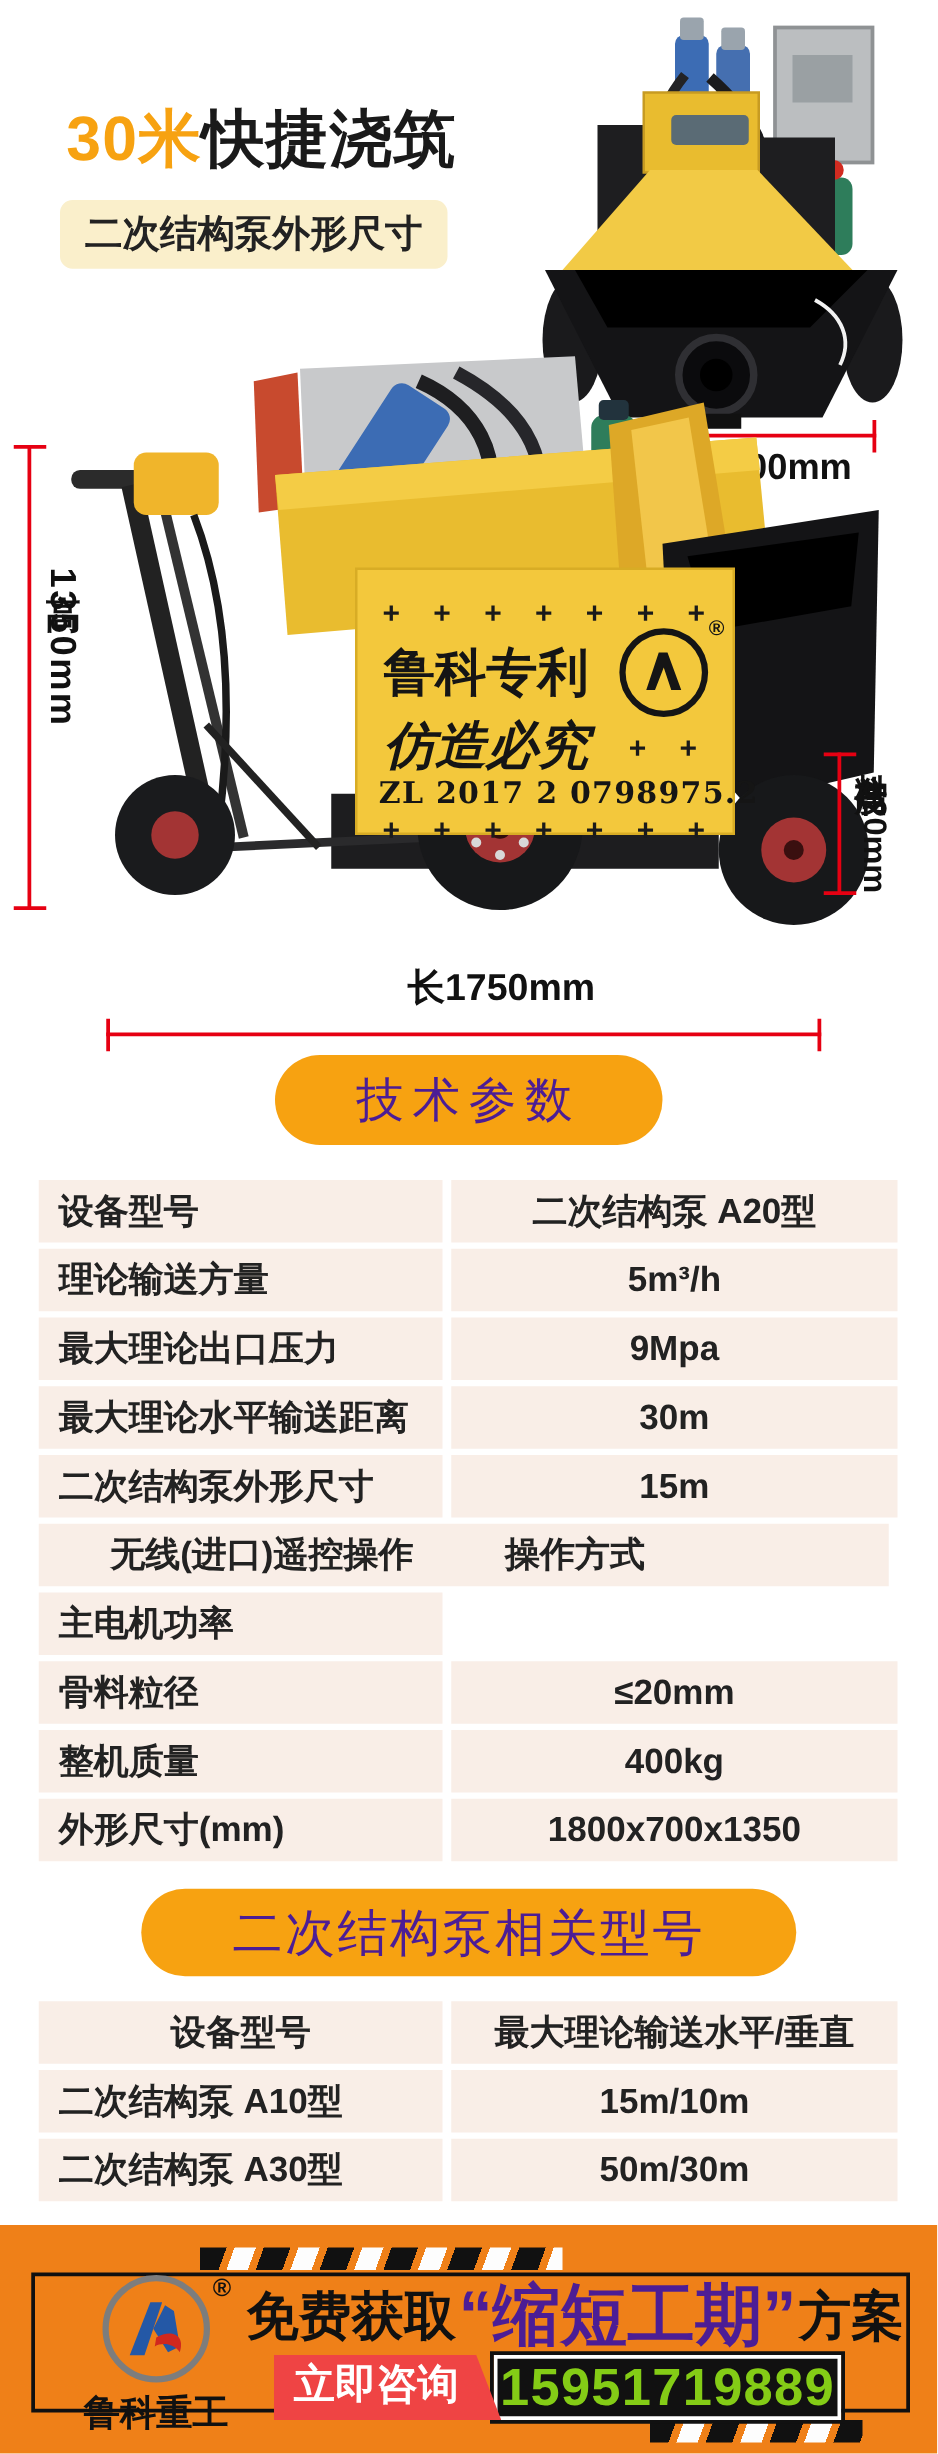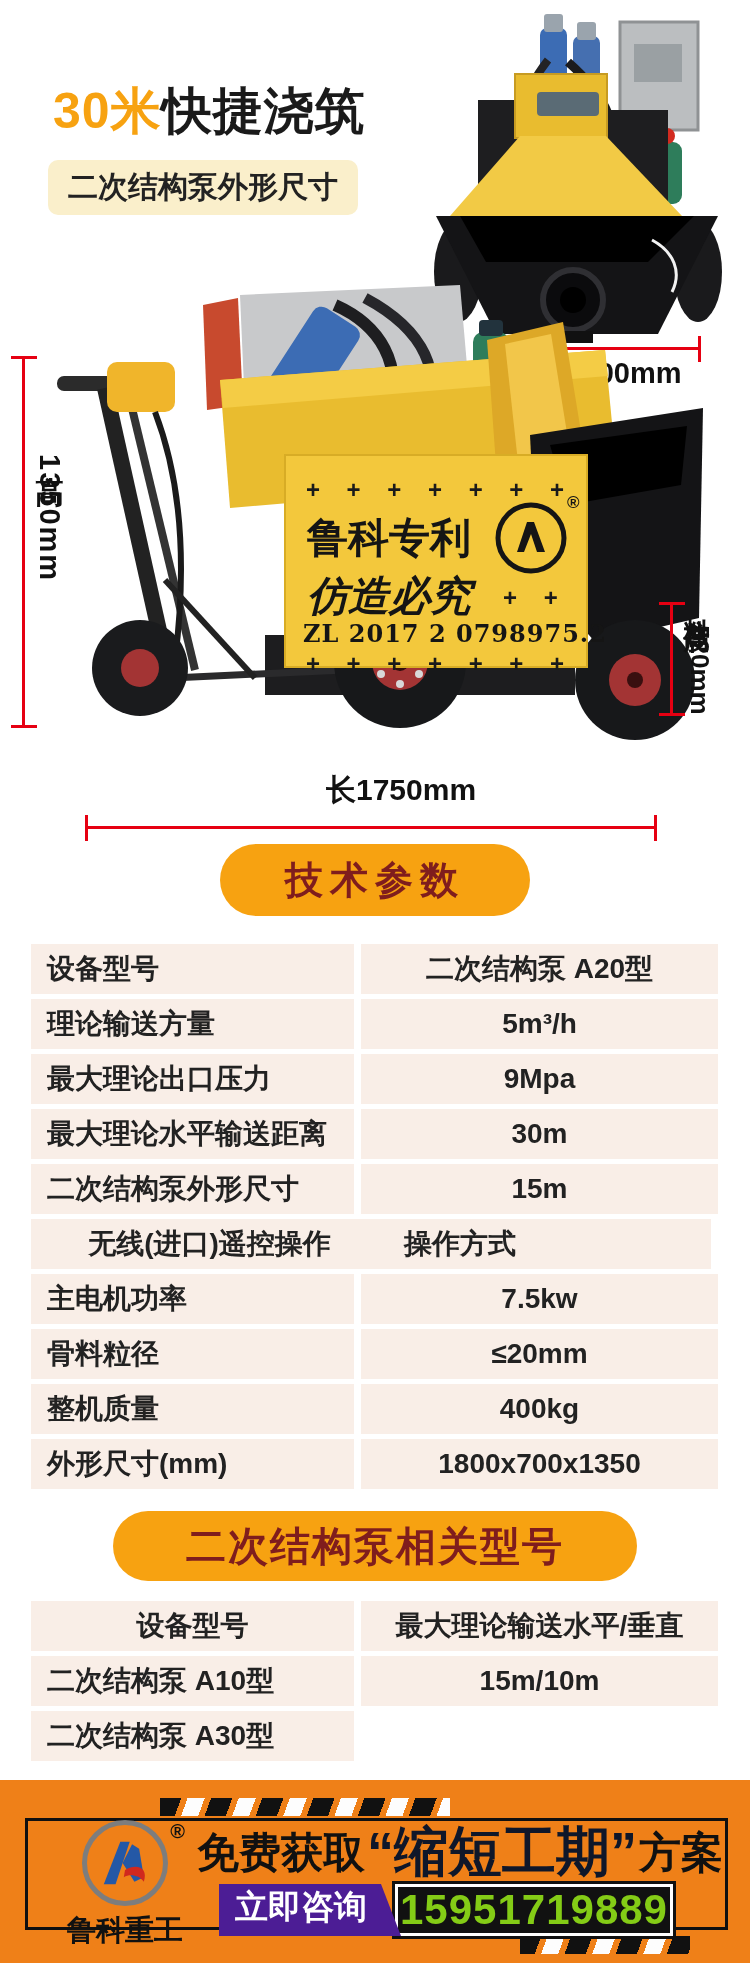--- a/index.html
+++ b/index.html
@@ -25,21 +25,21 @@
   .vdim::before{top:0;} .vdim::after{bottom:0;}
   .dim-text{position:absolute;font-weight:bold;color:#111;}
   .dim-w{left:512px;top:354px;width:210px;text-align:center;font-size:29px;}
   .dim-h{left:30px;top:452px;height:230px;writing-mode:vertical-rl;font-size:29px;letter-spacing:2px;}
   .dim-hopper{left:680px;top:598px;height:135px;writing-mode:vertical-rl;font-size:26px;display:flex;}
   .dim-hopper .cn{text-orientation:upright;letter-spacing:2px;}
   .dim-hopper .num{margin:auto 0;}
   .dim-l{left:326px;top:770px;width:300px;font-size:30px;}
 
   
-  .pill{position:absolute;background:#F7A211;color:#7f1d1d;font-weight:bold;border-radius:36px;
+  .pill{position:absolute;background:#F7A211;color:#4c1d95;font-weight:normal;border-radius:36px;
         display:flex;align-items:center;justify-content:center;}
   .pill1{left:220px;top:844px;width:310px;height:72px;font-size:38px;letter-spacing:7px;}
   .pill2{left:113px;top:1511px;width:524px;height:70px;font-size:40px;letter-spacing:2px;}
 
   
   .spec-table{position:absolute;left:31px;width:688px;}
   .t1{top:944px;} .t2{top:1601px;}
   .trow{display:flex;height:50px;margin-bottom:5px;}
   .tcell{background:#F9EEE7;display:flex;align-items:center;font-size:28px;font-weight:bold;color:#222;}
   .tlabel{width:323px;margin-right:7px;padding-left:16px;box-sizing:border-box;}
@@ -55,23 +55,23 @@
   .stripes.bottom{left:520px;top:156px;width:170px;}
   .logo-wrap{position:absolute;left:55px;top:40px;width:140px;text-align:center;}
   .logo-circle{position:relative;width:76px;height:76px;border:5px solid #7d7d7d;border-radius:50%;
                margin:0 auto;background:transparent;}
   .logo-reg{position:absolute;right:10px;top:0;font-size:20px;font-weight:bold;color:#111;}
   .brand-name{margin-top:5px;font-size:29px;font-weight:bold;color:#111;
               font-family:"DejaVu Serif","Liberation Serif",serif;}
   .headline{position:absolute;left:205px;top:36px;width:510px;display:flex;align-items:center;
             justify-content:center;white-space:nowrap;}
   .headline .dark{color:#111;font-size:42px;font-weight:bold;}
-  .headline .quoted{color:#0f172a;font-size:54px;font-weight:bold;margin:0 2px;}
+  .headline .quoted{color:#4c1d95;font-size:54px;font-weight:bold;margin:0 2px;}
   .cta-row{position:absolute;left:219px;top:104px;display:flex;align-items:stretch;height:52px;}
-  .cta-box{background:#4c1d95;color:#fff;font-size:33px;font-weight:bold;display:flex;align-items:center;
+  .cta-box{background:#ef4444;color:#fff;font-size:33px;font-weight:bold;display:flex;align-items:center;
            padding:0 34px 6px 16px;clip-path:polygon(0 0,calc(100% - 20px) 0,100% 100%,0 100%);}
   .phone-box{background:#111;border:3px solid #fff;outline:3px solid #111;color:#84cc16;font-size:42px;
              font-weight:bold;display:flex;align-items:center;justify-content:center;width:272px;
              letter-spacing:1px;margin-left:-6px;}
 
   
   .pv-plus{font-size:24px;font-weight:bold;fill:#1a1a1a;word-spacing:20px;font-family:"Liberation Sans",sans-serif;}
   .pv-big{font-size:41px;font-weight:bold;fill:#151515;font-family:"DejaVu Serif","Liberation Serif",serif;}
   .pv-it{font-style:italic;}
   .pv-zl{font-size:24px;font-weight:bold;fill:#151515;font-family:"DejaVu Serif","Liberation Serif",serif;letter-spacing:1px;}
@@ -202,21 +202,20 @@
     <div class="trow">
         <div class="tcell tlabel">二次结构泵外形尺寸</div>
         <div class="tcell tvalue">15m</div>
       </div>
     <div class="trow">
         <div class="tcell tvalue">无线(进口)遥控操作</div>
         <div class="tcell tlabel">操作方式</div>
       </div>
     <div class="trow">
         <div class="tcell tlabel">主电机功率</div>
-        <div class="tcell tvalue">7.5kw</div>
       </div>
     <div class="trow">
         <div class="tcell tlabel">骨料粒径</div>
         <div class="tcell tvalue">≤20mm</div>
       </div>
     <div class="trow">
         <div class="tcell tlabel">整机质量</div>
         <div class="tcell tvalue">400kg</div>
       </div>
     <div class="trow">
@@ -231,20 +230,21 @@
     <div class="trow">
         <div class="tcell tlabel tcenter">设备型号</div>
         <div class="tcell tvalue">最大理论输送水平/垂直</div>
       </div>
     <div class="trow">
         <div class="tcell tlabel">二次结构泵 A10型</div>
         <div class="tcell tvalue">15m/10m</div>
       </div>
     <div class="trow">
         <div class="tcell tlabel">二次结构泵 A30型</div>
+        <div class="tcell tvalue">50m/30m</div>
       </div>
   </div>
 
   <div class="banner">
     <div class="frame"></div>
     <div class="stripes top"></div>
     <div class="stripes bottom"></div>
 
     <div class="logo-wrap">
       <div class="logo-reg">®</div>

